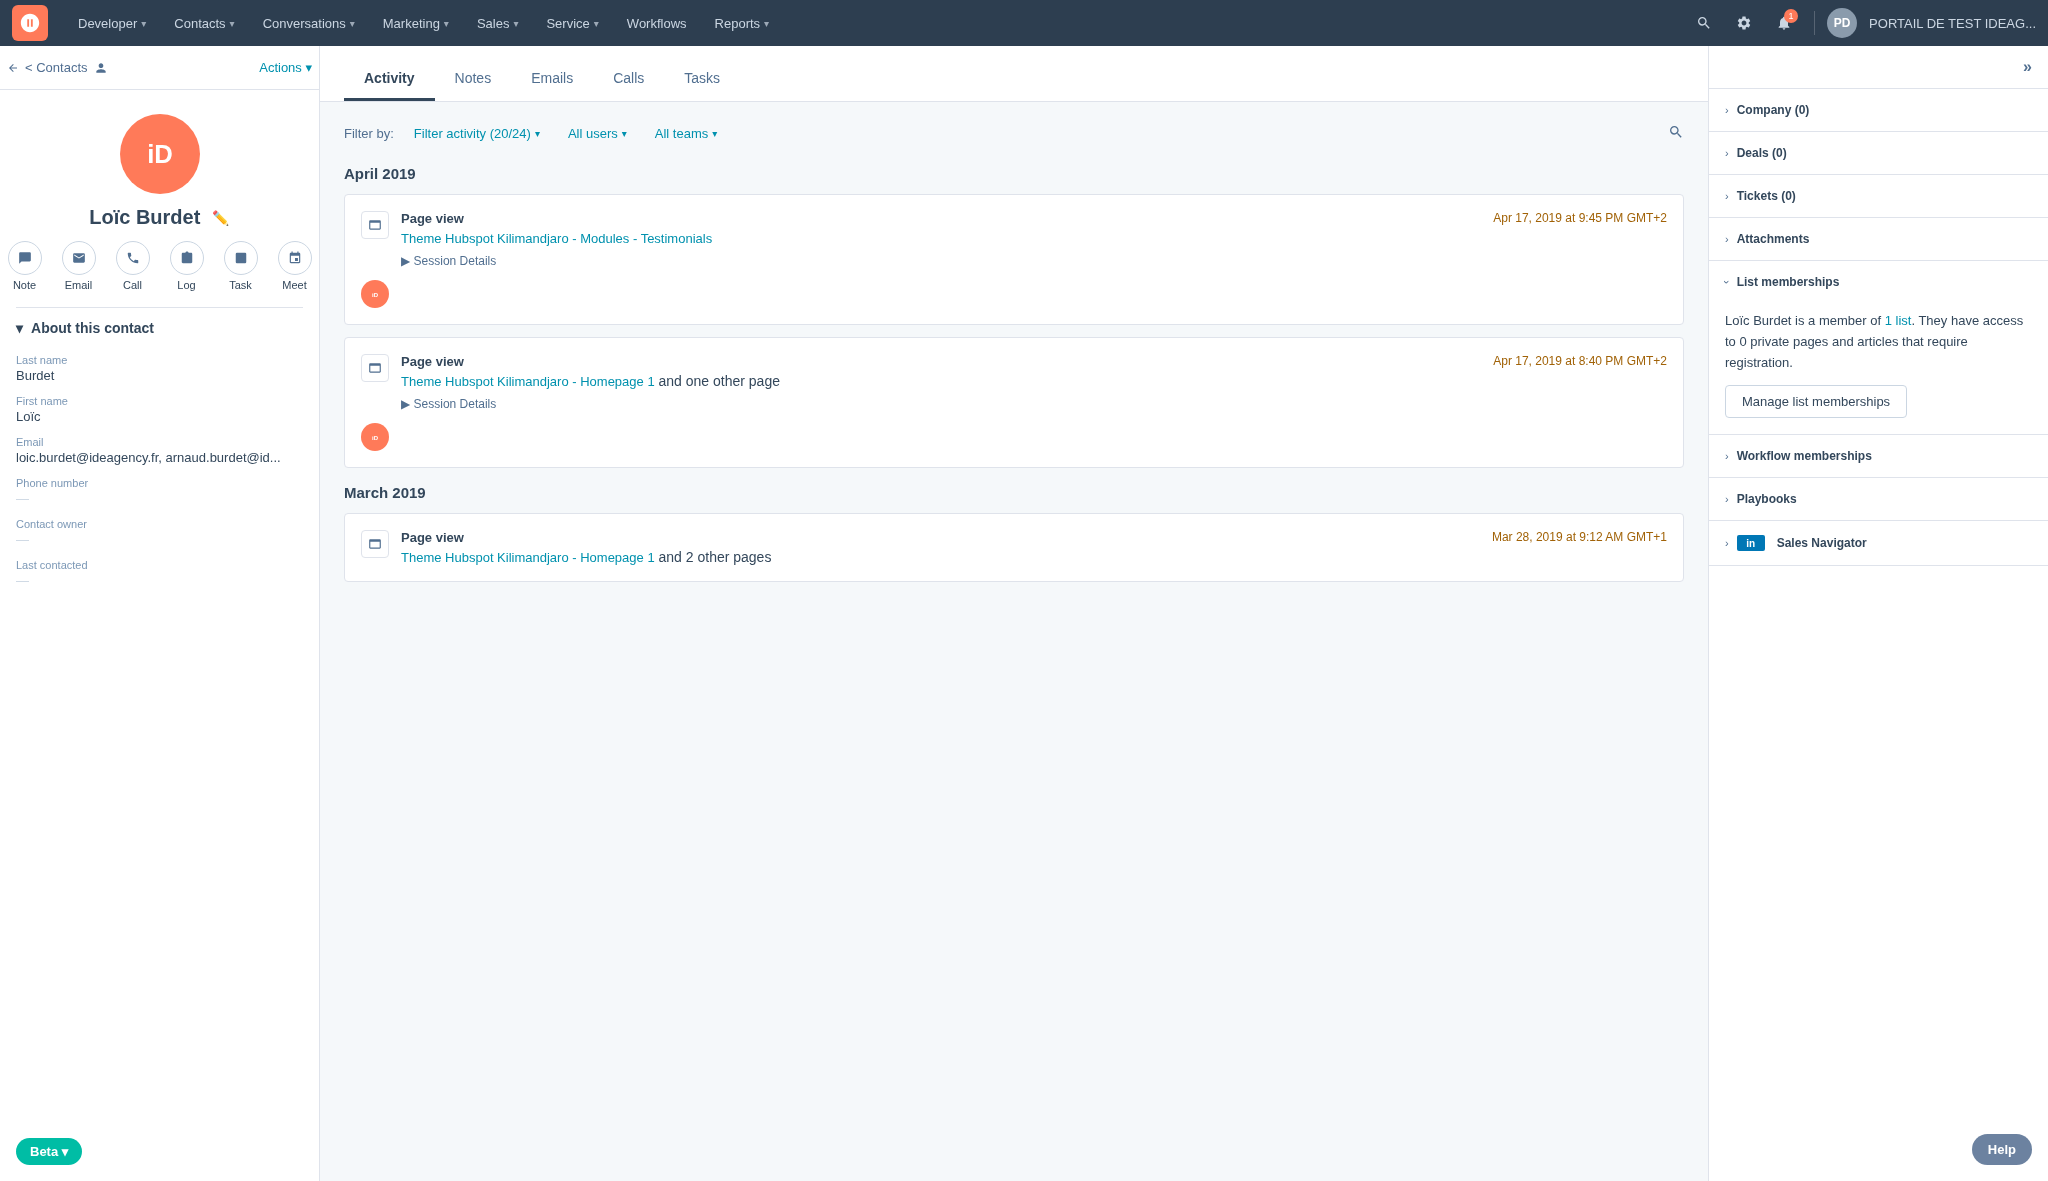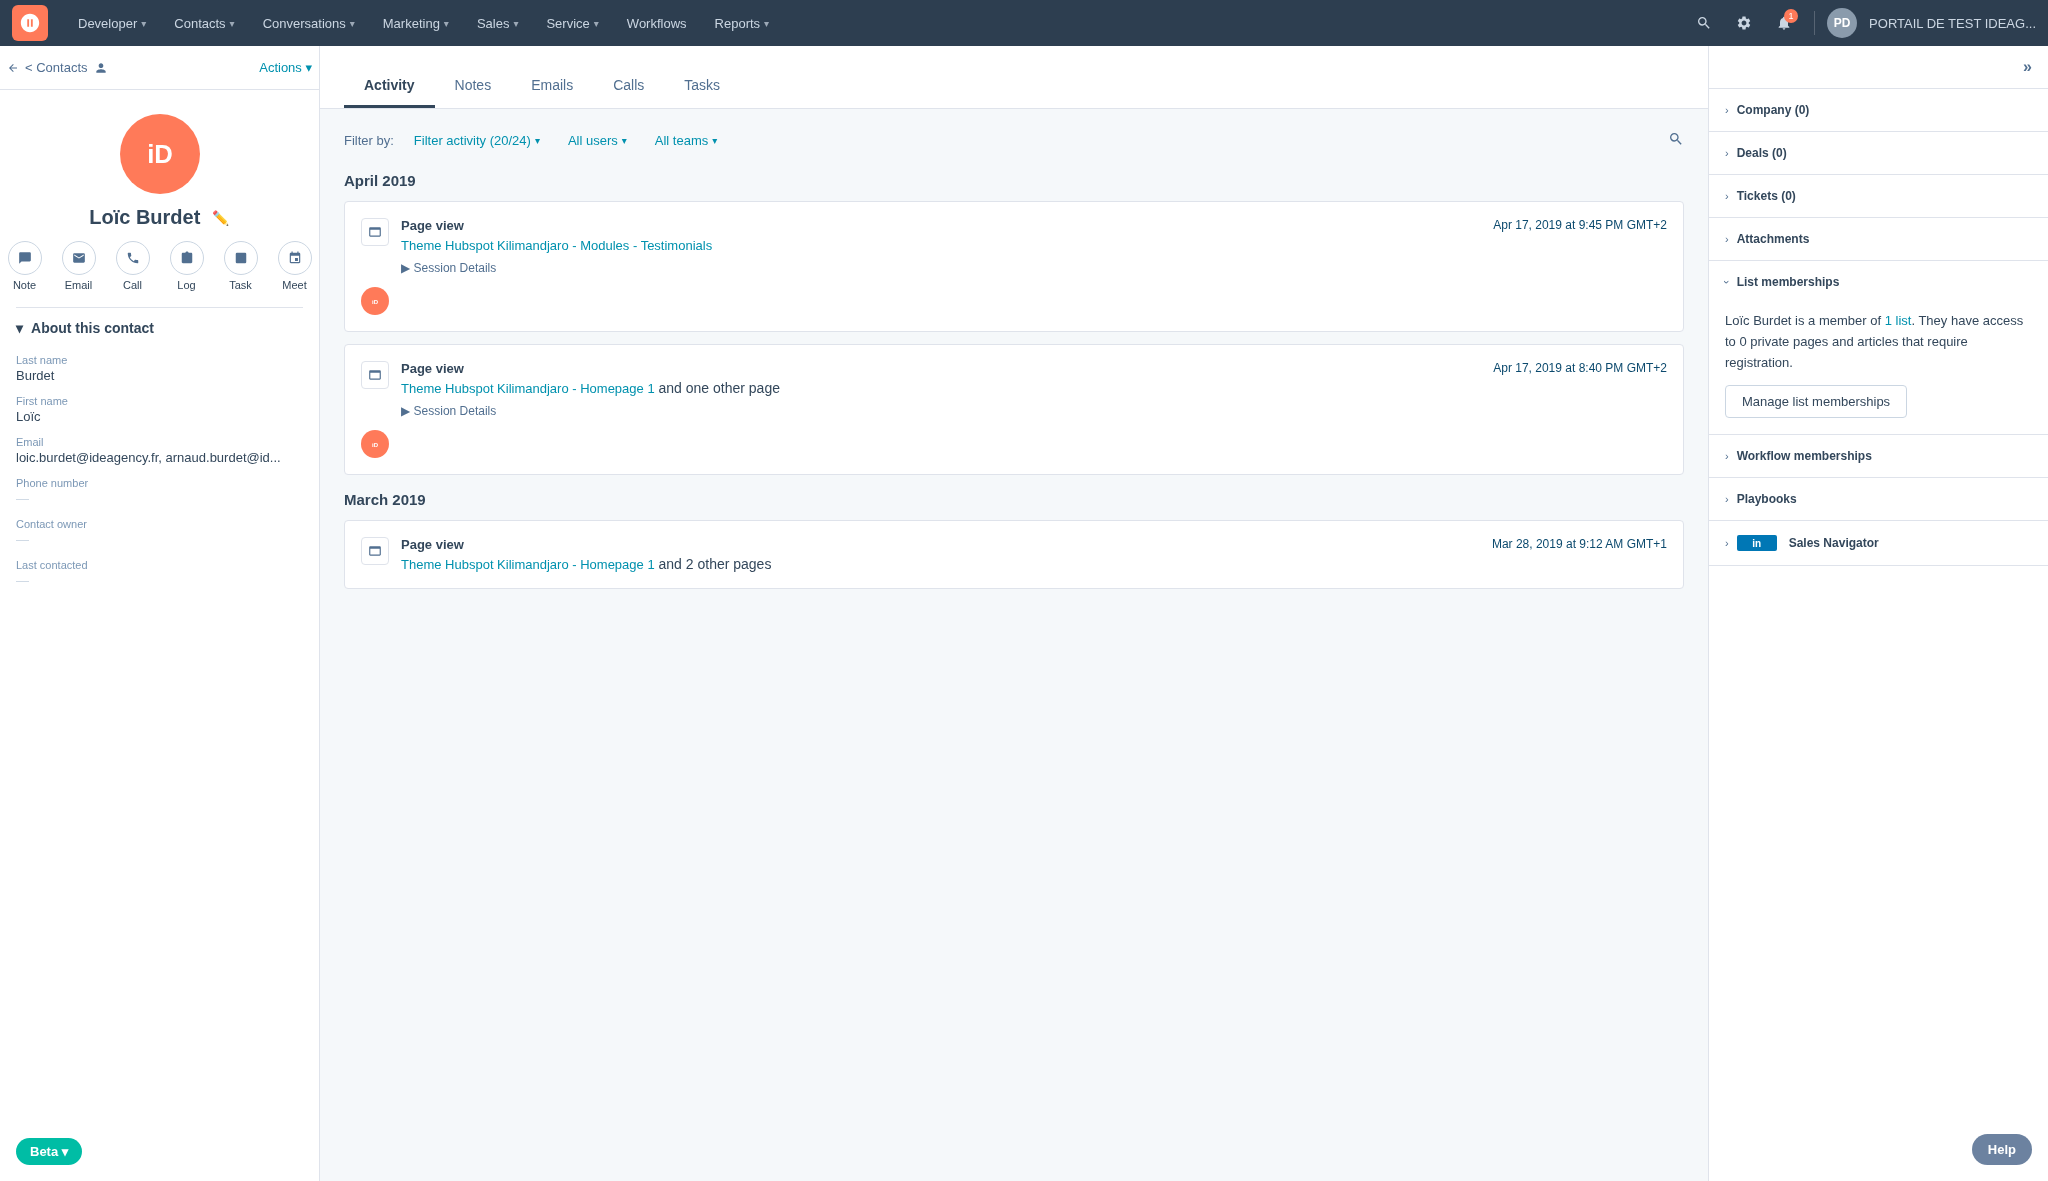--- a/index.html
+++ b/index.html
@@ -179,21 +179,21 @@
       flex-direction: column;
     }
     .tabs-bar {
       background: #fff;
       border-bottom: 1px solid #dfe3eb;
       display: flex;
       padding: 0 24px;
       gap: 0;
     }
     .tab-item {
-      padding: 31px 20px 12px;
+      padding: 24px 20px 12px;
       font-size: 14px;
       color: #516f90;
       cursor: pointer;
       border-bottom: 3px solid transparent;
       white-space: nowrap;
     }
     .tab-item.active {
       color: #33475b;
       font-weight: 600;
       border-bottom-color: #33475b;
@@ -250,21 +250,21 @@
       font-size: 12px;
     }
     .activity-card-body { flex: 1; }
     .activity-type {
       font-size: 13px;
       font-weight: 600;
       color: #33475b;
       margin-bottom: 4px;
     }
     .activity-link { color: #0091ae; font-size: 13px; cursor: pointer; text-decoration: none; }
-    .activity-date { font-size: 12px; color: #0c4a6e; white-space: nowrap; }
+    .activity-date { font-size: 12px; color: #a16207; white-space: nowrap; }
     .session-details-toggle {
       display: flex; align-items: center; gap: 4px;
       color: #516f90; font-size: 12px; cursor: pointer;
       margin-top: 8px;
     }
     .activity-card-footer {
       margin-top: 12px;
       display: flex; align-items: center; gap: 8px;
     }
     .contact-mini-avatar {
@@ -345,21 +345,21 @@
       background: #6c82a0;
       color: white;
       border-radius: 20px;
       padding: 8px 16px;
       font-size: 13px;
       font-weight: 600;
       cursor: pointer;
     }
 
     .linkedin-icon {
-      width: 40px; height: 16px;
+      width: 28px; height: 16px;
       background: #0077b5;
       border-radius: 2px;
       display: inline-flex; align-items: center; justify-content: center;
       color: white; font-size: 10px; font-weight: bold;
       vertical-align: middle;
       margin-right: 4px;
     }
   </style>
 </head>
 <body>

